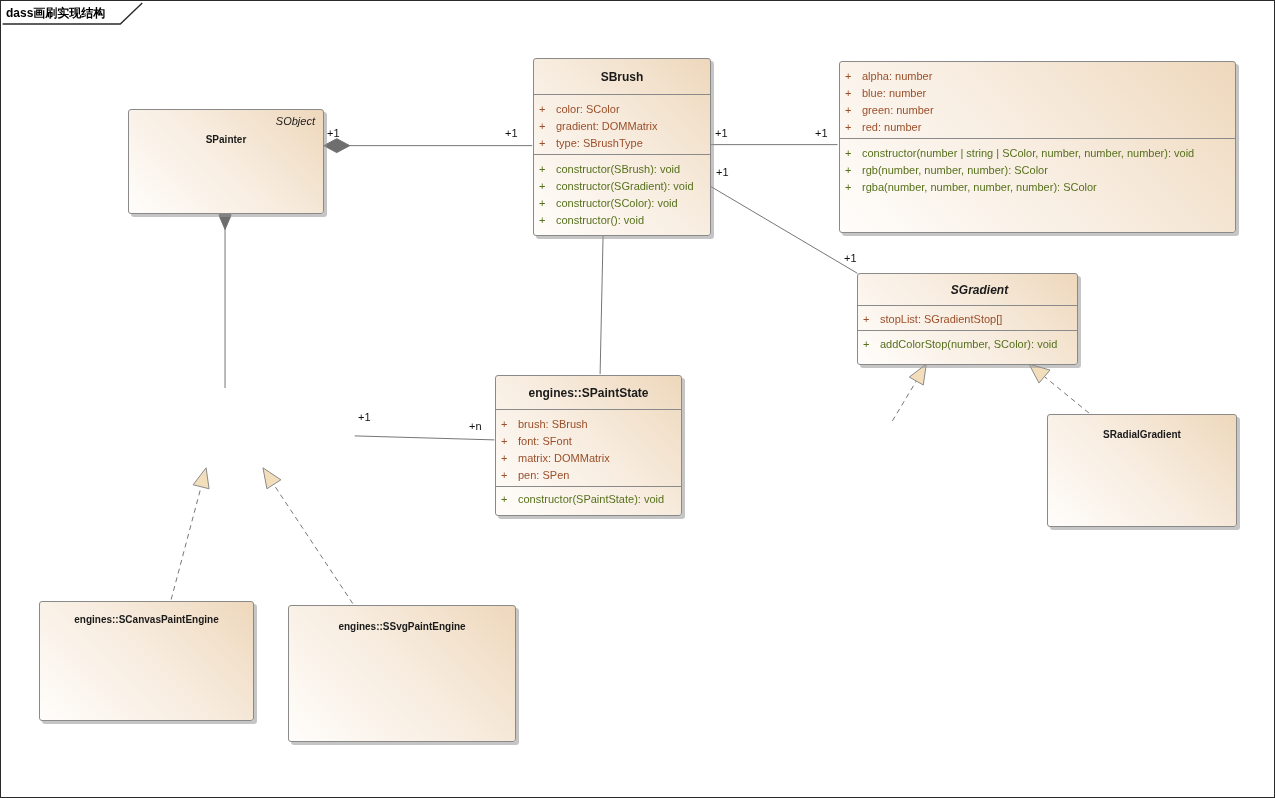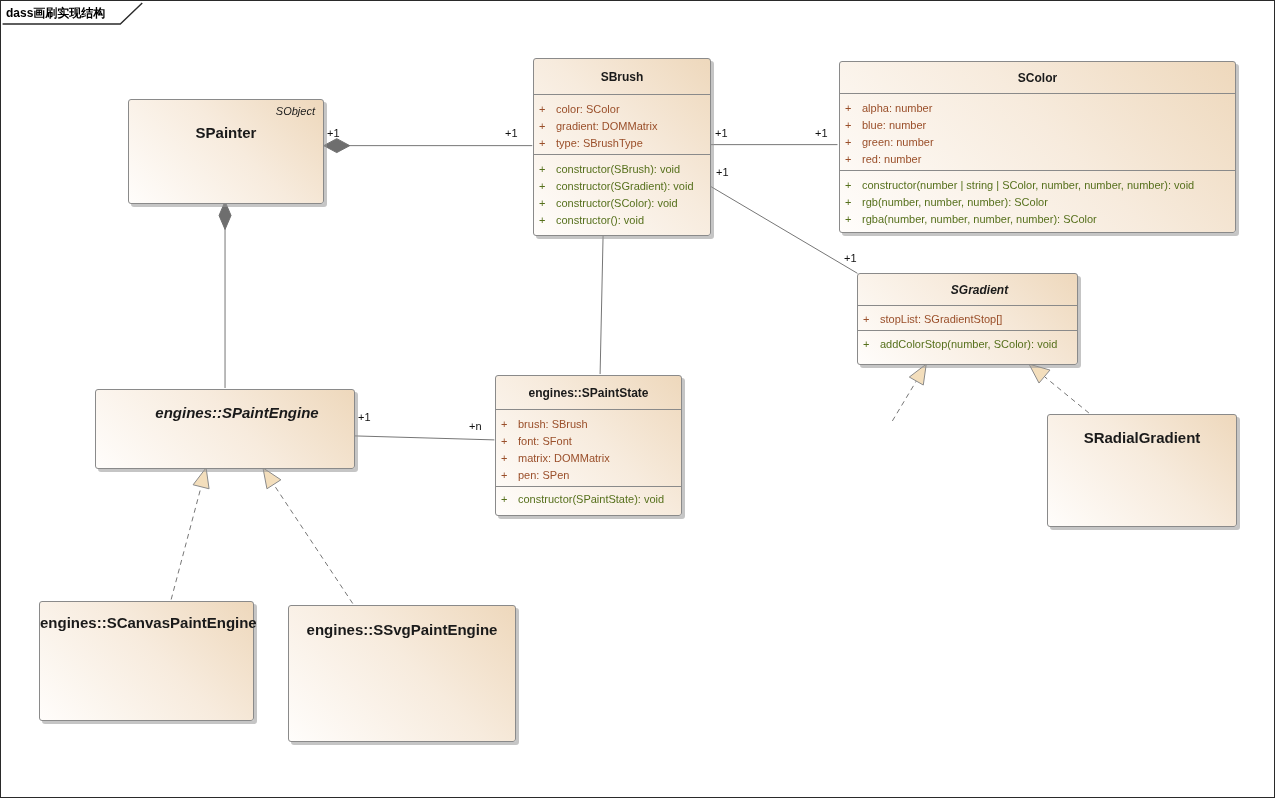--- a/index.html
+++ b/index.html
@@ -23,21 +23,21 @@
     position:absolute; box-sizing:border-box;
     border:1px solid var(--box-border,#8a8a8a); border-radius:3px;
     background:linear-gradient(45deg, var(--box-fill-start,#fffdfb) 0%, #f7ebdd 55%, var(--box-fill-end,#eed8bc) 100%);
     box-shadow:3px 3px 0 rgba(150,150,150,0.55);
   }
   .title { display:flex; align-items:center; justify-content:center;
            font-weight:bold; font-size:12px; color:#1a1a1a; }
   .sep { border-bottom:1px solid var(--box-border,#8a8a8a); }
   .italic { font-style:italic;padding-left:24px; }
   .stereotype { position:absolute; top:5px; right:8px; font-size:11px; font-style:italic; color:#1a1a1a; }
-  .name-float { position:absolute; left:0; right:0; text-align:center; font-weight:bold; font-size:15px; color:#1a1a1a; }
+  .name-float { position:absolute; left:0; right:0; text-align:center; font-weight:bold; font-size:10px; color:#1a1a1a; }
 
   .rows { padding:5px 0 3px 0; overflow:hidden; }
   .row { display:flex; align-items:center; height:17px; font-size:11px; white-space:nowrap; }
   .row .vis { width:17px; flex:none; margin-left:5px; }
   .attr-row { color:var(--attribute-text,#9a4f2a); }
   .meth-row { color:var(--method-text,#56701c); }
 
   .mult { position:absolute; font-size:11px; color:#111; }
 </style>
 </head>
@@ -71,21 +71,21 @@
 
     <line class="conn conn-dashed" x1="893" y1="421" x2="917" y2="381"></line>
     <polygon class="tri" points="927,364 910,377 924,385"></polygon>
 
     <line class="conn conn-dashed" x1="1090" y1="413" x2="1046" y2="377"></line>
     <polygon class="tri" points="1030,364 1040,383 1051,370"></polygon>
   </svg>
 
   <span class="tab-title">dass画刷实现结构</span>
 
-  <div class="box" style="left:127px; top:98px; width:196px; height:105px;">
+  <div class="box" style="left:127px; top:108px; width:196px; height:105px;">
     <span class="stereotype">SObject</span>
     <div class="name-float" style="top:24px;">SPainter</div>
   </div>
 
   <div class="box" style="left:532px; top:57px; width:178px; height:178px;">
     <div class="title sep" style="height:35px;">SBrush</div>
     <div class="rows sep">
       <div class="row attr-row">
           <span class="vis">+</span>
           <span>color: SColor</span>
@@ -113,21 +113,20 @@
           <span>constructor(SColor): void</span>
         </div>
       <div class="row meth-row">
           <span class="vis">+</span>
           <span>constructor(): void</span>
         </div>
     </div>
   </div>
 
   <div class="box" style="left:838px; top:60px; width:397px; height:172px;">
-    <div class="title sep" style="height:31px;">SColor</div>
     <div class="rows sep">
       <div class="row attr-row">
           <span class="vis">+</span>
           <span>alpha: number</span>
         </div>
       <div class="row attr-row">
           <span class="vis">+</span>
           <span>blue: number</span>
         </div>
       <div class="row attr-row">
@@ -192,23 +191,20 @@
         </div>
     </div>
     <div class="rows" style="padding:3px 0 3px;">
       <div class="row meth-row">
           <span class="vis">+</span>
           <span>constructor(SPaintState): void</span>
         </div>
     </div>
   </div>
 
-  <div class="box" style="left:94px; top:388px; width:260px; height:80px;">
-    <div class="name-float italic" style="top:14px;">engines::SPaintEngine</div>
-  </div>
 
 
   <div class="box" style="left:38px; top:600px; width:215px; height:120px;">
     <div class="name-float" style="top:12px;">engines::SCanvasPaintEngine</div>
   </div>
 
   <div class="box" style="left:1046px; top:413px; width:190px; height:113px;">
     <div class="name-float" style="top:14px;">SRadialGradient</div>
   </div>
 

